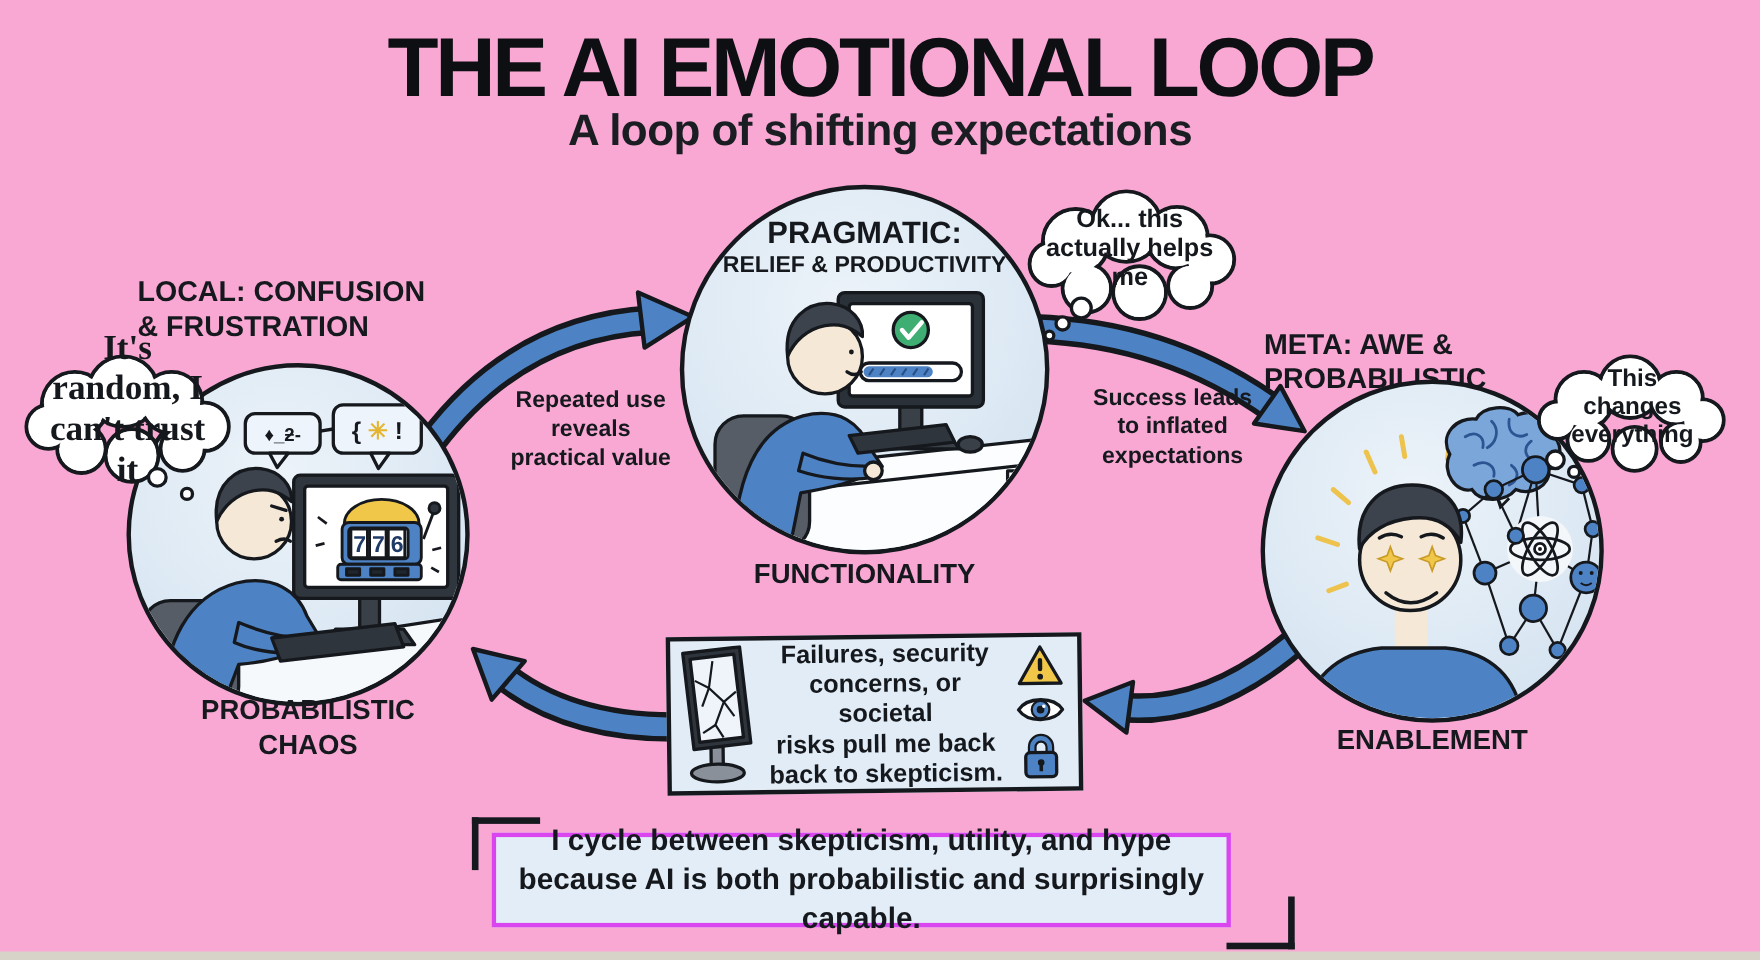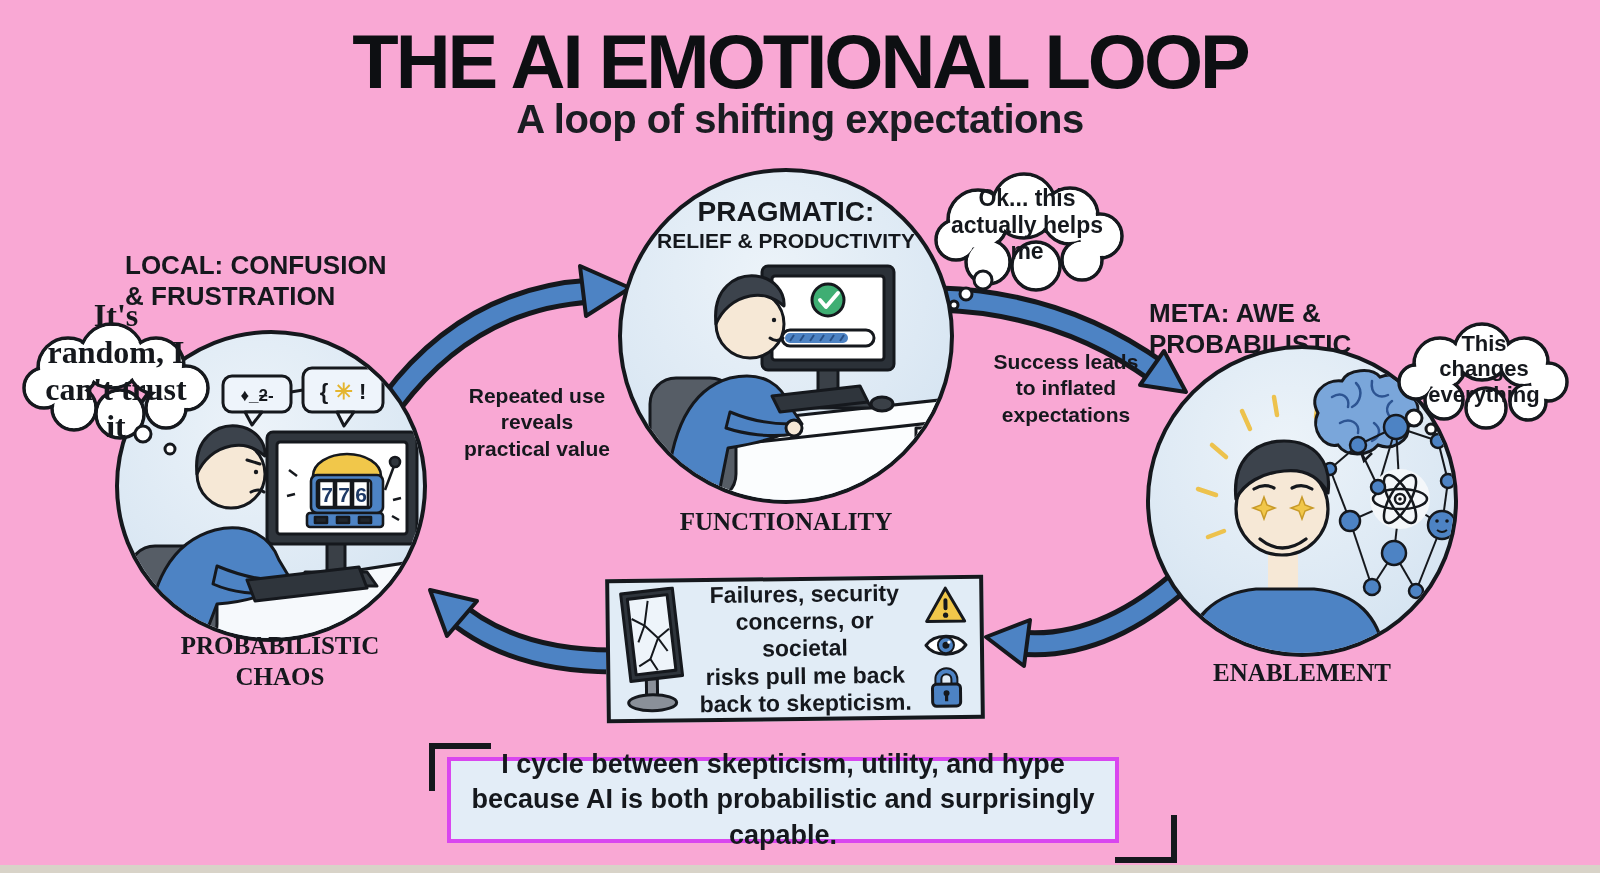--- a/index.html
+++ b/index.html
@@ -12,26 +12,26 @@
     position:absolute; left:0; top:18px; width:100%; text-align:center;
     font-size:76px; font-weight:800; letter-spacing:-3px; color:#0d0f12; z-index:2;
   }
   .subtitle {
     position:absolute; left:0; top:97px; width:100%; text-align:center;
     font-size:40px; font-weight:600; letter-spacing:-0.5px; color:#1a1d22; z-index:2;
   }
   .stage-heading { position:absolute; font-weight:800; font-size:26px; line-height:1.18; z-index:2; }
   #heading-local { left:125px; top:250px; width:300px; }
   #heading-meta  { left:1149px; top:252px; width:300px;margin-top:46px; }
-  .caption { position:absolute; text-align:center; font-weight:800; font-size:25px; line-height:1.22; z-index:2;font-family:Liberation Serif, serif; }
+  .caption { position:absolute; text-align:center; font-weight:800; font-size:25px; line-height:1.22; z-index:2; }
   #caption-local { left:130px; top:631px; width:300px; }
   #caption-functionality { left:630px; top:507px; width:312px; }
   #caption-enablement { left:1150px; top:658px; width:304px; }
   .arrow-label { position:absolute; text-align:center; font-weight:700; font-size:21px; line-height:1.25; z-index:2; }
-  #label-arrow1 { left:437px; top:351px; width:200px;margin-top:32px; }
+  #label-arrow1 { left:437px; top:351px; width:200px; }
   #label-arrow2 { left:966px; top:349px; width:200px; }
   
   .scene-circle {
     position:absolute; border-radius:50%; border:4px solid #15181d; box-sizing:border-box;
     background:radial-gradient(circle at 45% 32%, #ecf3f9 0%, #dde9f4 55%, #cfe0ef 100%);
     overflow:hidden; z-index:2;
   }
   #circle-local { left:115px; top:330px; width:312px; height:312px; }
   #circle-pragmatic { left:618px; top:168px; width:336px; height:336px; }
   #circle-meta { left:1146px; top:345px; width:312px; height:312px; }

